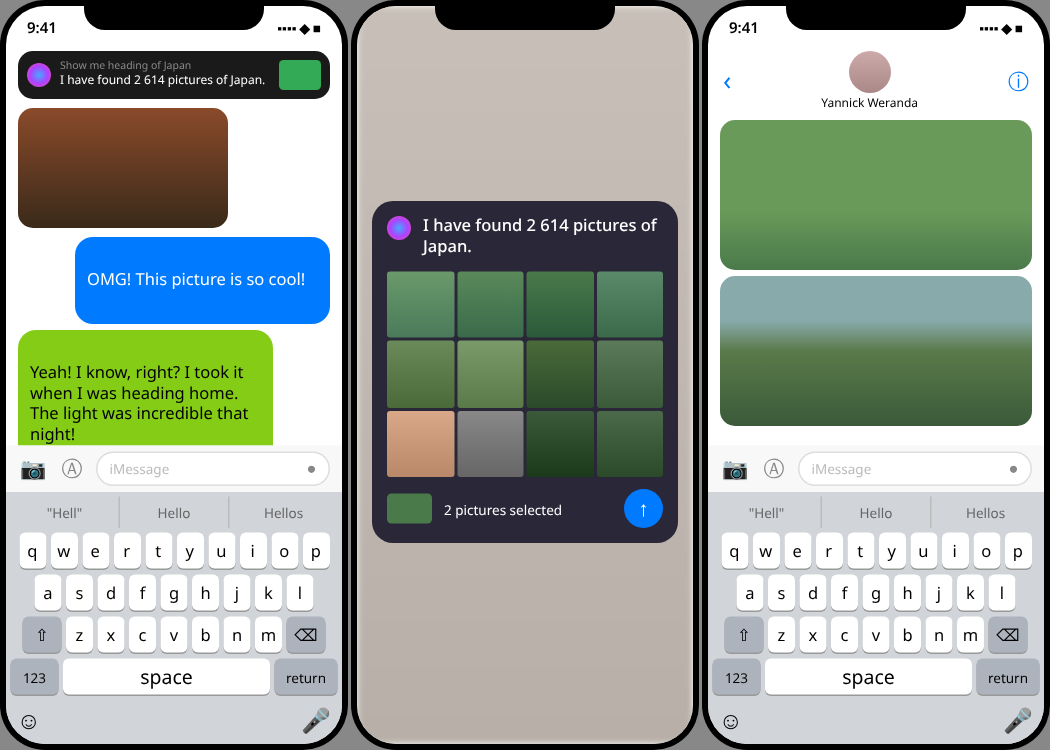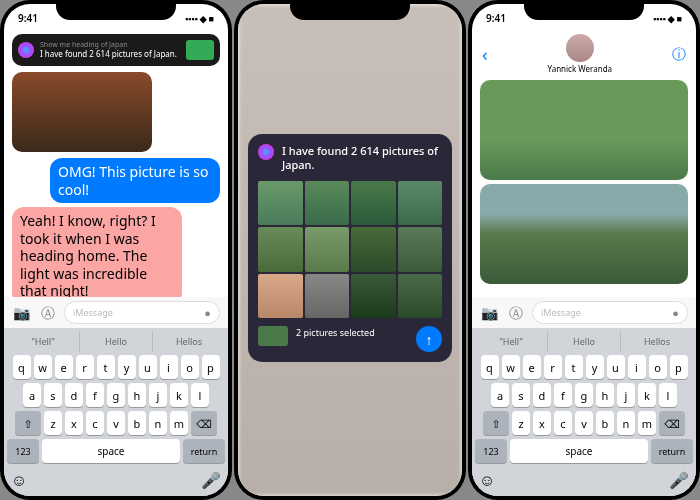--- a/index.html
+++ b/index.html
@@ -9,37 +9,37 @@
 .screen{position:absolute;top:4px;left:4px;right:4px;bottom:4px;background:#fff;border-radius:26px;overflow:hidden;display:flex;flex-direction:column}
 .status{height:28px;display:flex;justify-content:space-between;align-items:center;padding:0 14px;font-size:10px;font-weight:600}
 .status-icons{display:flex;gap:2px;font-size:9px}
 .siri-bar{margin:2px 8px;background:#1a1a1a;border-radius:10px;padding:6px;display:flex;align-items:center;gap:6px;color:#fff}
 .siri-orb{width:16px;height:16px;border-radius:50%;background:radial-gradient(circle,#4af,#a4f,#f4a);flex-shrink:0}
 .siri-text{flex:1;font-size:8px;line-height:1.2}
 .siri-query{color:#888;font-size:7px}
 .siri-thumb{width:28px;height:20px;background:#3a5;border-radius:3px;flex-shrink:0}
 .msgs{flex:1;padding:4px 8px;overflow:hidden}
 .photo-msg{width:140px;height:80px;background:linear-gradient(#8a4a2a,#3a2a1a);border-radius:10px;margin-bottom:6px}
-.bubble{border-radius:12px;padding:5px 8px;font-size:14px;margin-bottom:4px;max-width:170px;line-height:1.25}
+.bubble{border-radius:12px;padding:22px 8px;font-size:11px;margin-bottom:4px;max-width:170px;line-height:1.25}
 .sent{background:#007aff;color:#fff;margin-left:auto}
-.recv{background:#fca5a5;color:#000}
+.recv{background:#84cc16;color:#000}
 .input-bar{display:flex;align-items:center;gap:6px;padding:4px 8px;background:#f8f8f8}
 .ib-icon{width:20px;height:20px;color:#888;display:flex;align-items:center;justify-content:center;font-size:14px}
 .input-field{flex:1;background:#fff;border:1px solid #ddd;border-radius:14px;padding:3px 8px;font-size:9px;display:flex;align-items:center;justify-content:space-between}
 .input-field span:first-child{color:#bbb}
 .mic{color:#888;font-size:11px}
 .kbd{background:#d1d4d9;padding:3px}
 .kbd-sug{display:flex;margin-bottom:3px}
 .sug{flex:1;text-align:center;font-size:9px;padding:4px 0;color:#666;border-right:1px solid #bbb}
 .sug:last-child{border:none}
 .kbd-row{display:flex;gap:3px;margin-bottom:4px;justify-content:center}
 .key{background:#fff;border-radius:4px;width:18px;height:24px;display:flex;align-items:center;justify-content:center;font-size:11px;box-shadow:0 1px 0 #999}
 .key.dark{background:#adb3bd}
 .key.wide{width:26px}
-.key.space{flex:1;font-size:10px}
+.key.space{flex:1;font-size:13px}
 .key.ret{width:42px;font-size:9px}
 .kbd-bot{display:flex;gap:3px;justify-content:space-between;padding:2px 4px}
 
 .blur-bg{position:absolute;inset:0;background:linear-gradient(#c8c0b8,#b8b0a8);filter:blur(2px)}
 .siri-card{position:absolute;left:10px;right:10px;top:130px;background:#2a2838;border-radius:14px;padding:10px;color:#fff}
 .sc-head{display:flex;gap:8px;align-items:flex-start;margin-bottom:8px}
 .sc-title{font-size:11px;font-weight:500;line-height:1.3}
 .grid{display:grid;grid-template-columns:repeat(4,1fr);gap:2px;margin-bottom:8px}
 .gcell{aspect-ratio:1;background:#4a6a4a;border-radius:2px}
 .gcell:nth-child(1){background:linear-gradient(#6a9a6a,#4a7a5a)}
@@ -47,21 +47,21 @@
 .gcell:nth-child(3){background:linear-gradient(#4a7a4a,#2a5a3a)}
 .gcell:nth-child(4){background:linear-gradient(#5a8a6a,#3a6a4a)}
 .gcell:nth-child(5){background:linear-gradient(#6a8a5a,#4a6a3a)}
 .gcell:nth-child(6){background:linear-gradient(#7a9a6a,#5a7a4a)}
 .gcell:nth-child(7){background:linear-gradient(#4a6a3a,#2a4a2a)}
 .gcell:nth-child(8){background:linear-gradient(#5a7a5a,#3a5a3a)}
 .gcell:nth-child(9){background:linear-gradient(#d8a888,#b88868)}
 .gcell:nth-child(10){background:linear-gradient(#888,#666)}
 .gcell:nth-child(11){background:linear-gradient(#3a5a3a,#1a3a1a)}
 .gcell:nth-child(12){background:linear-gradient(#4a6a4a,#2a4a2a)}
-.sc-foot{display:flex;align-items:flex-start;gap:8px}
+.sc-foot{display:flex;align-items:center;gap:8px}
 .sc-th{width:30px;height:20px;background:#4a7a4a;border-radius:3px}
 .sc-sel{flex:1;font-size:9px}
 .send-btn{width:26px;height:26px;border-radius:50%;background:#007aff;display:flex;align-items:center;justify-content:center;color:#fff;font-size:14px}
 
 .hdr3{display:flex;align-items:center;justify-content:space-between;padding:2px 10px}
 .back{color:#007aff;font-size:18px}
 .contact{display:flex;flex-direction:column;align-items:center}
 .avatar{width:28px;height:28px;border-radius:50%;background:linear-gradient(#caa,#a88)}
 .cname{font-size:8px;margin-top:1px}
 .info{color:#007aff;font-size:14px}

